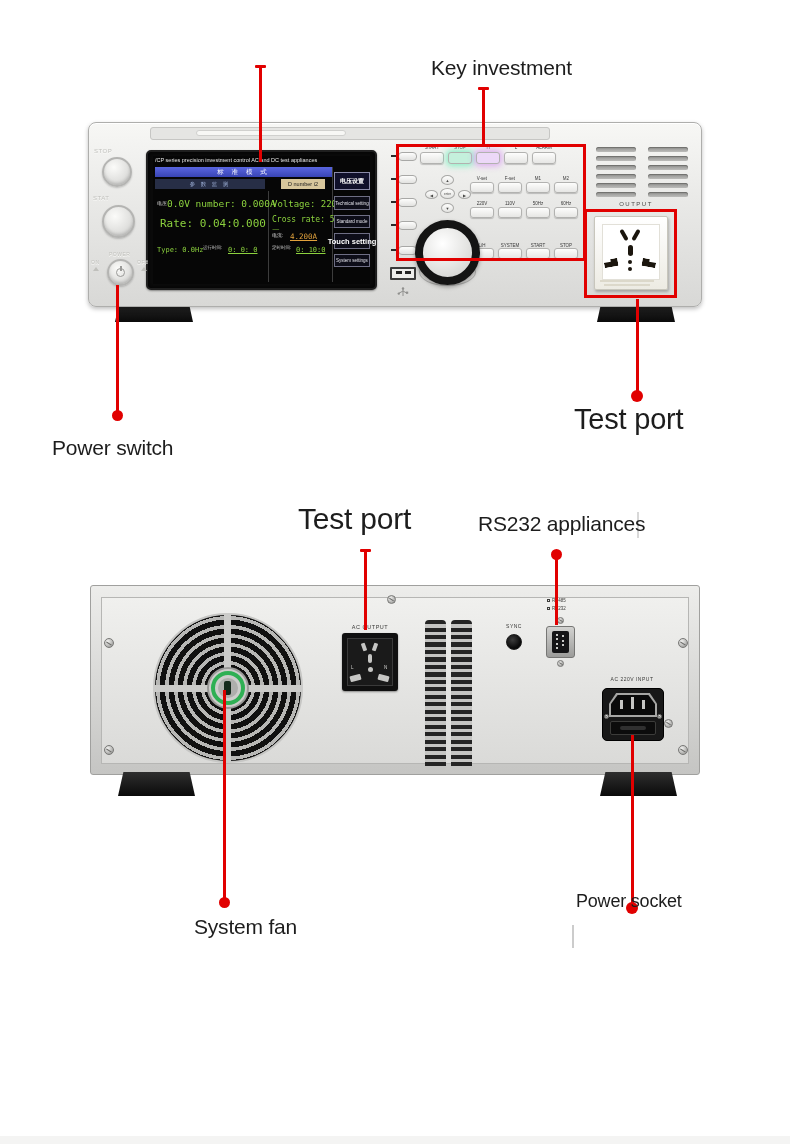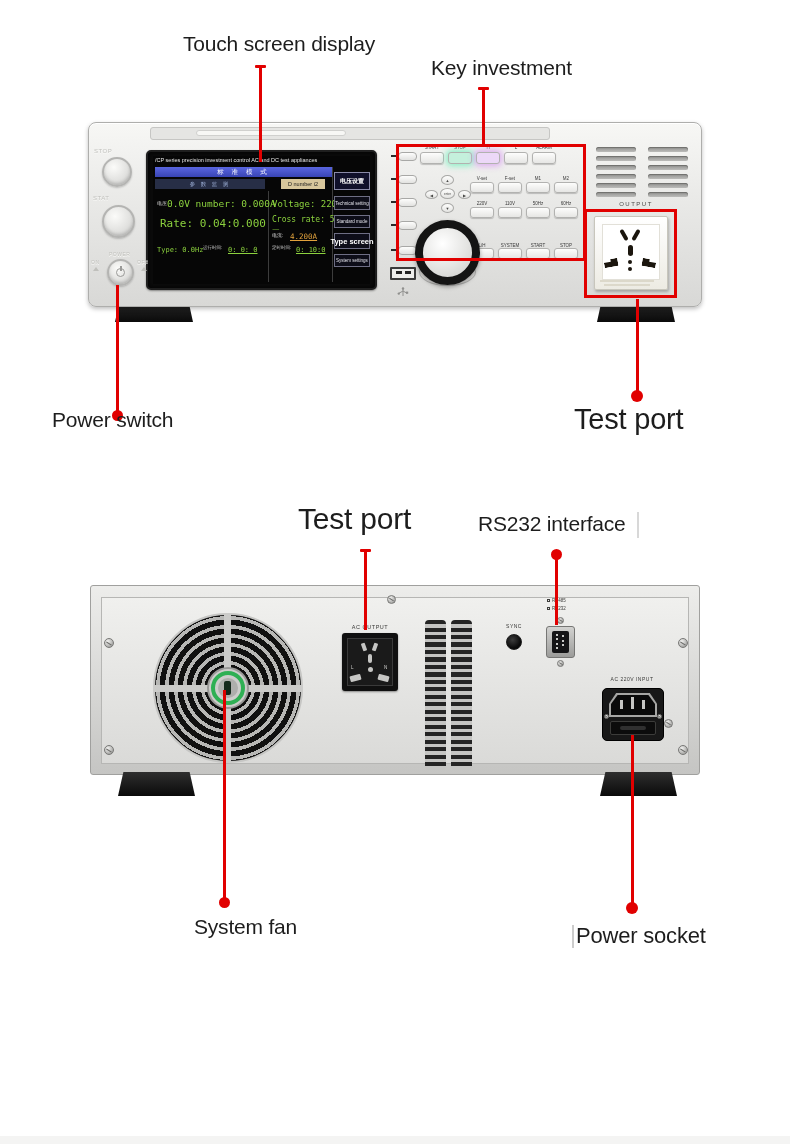--- a/index.html
+++ b/index.html
@@ -31,53 +31,52 @@
   .scrtxt{position:absolute;z-index:5;white-space:nowrap}
   .dimlab{color:#cfcfcf;font-size:4.5px;line-height:5px;word-break:break-all}
   .tri{position:absolute;width:0;height:0;border-left:3px solid transparent;border-right:3px solid transparent;border-bottom:4px solid #c0c0bc;z-index:3}
   .rearlab{position:absolute;font-size:5.5px;color:#3a3a38;text-align:center;letter-spacing:0.5px;z-index:4;white-space:nowrap}
 </style>
 </head>
 <body>
 
 <div class="stage">
 
-  <div class="lbl" style="left:183px;top:32px;font-size:21px">Touch screen display</div>
   <div class="rb" style="left:255px;top:65px"></div>
   <div class="rl" style="left:259px;top:65px;height:97px"></div>
 
   <div class="lbl" style="left:431px;top:56px;font-size:21px">Key investment</div>
   <div class="rb" style="left:478px;top:87px"></div>
   <div class="rl" style="left:482px;top:87px;height:57px"></div>
 
   <div class="rl" style="left:116px;top:285px;height:128px"></div>
   <div class="rd" style="left:112px;top:410px;width:11px;height:11px"></div>
-  <div class="lbl" style="left:52px;top:408px;font-size:21px">Power switch</div>
+  <div class="lbl" style="left:52px;top:436px;font-size:21px">Power switch</div>
 
   <div class="rl" style="left:636px;top:299px;height:94px"></div>
   <div class="rd" style="left:631px;top:390px;width:12px;height:12px"></div>
   <div class="lbl" style="left:574px;top:404px;font-size:29px">Test port</div>
 
   <div class="lbl" style="left:298px;top:502px;font-size:30px">Test port</div>
   <div class="rb" style="left:360px;top:549px"></div>
   <div class="rl" style="left:364px;top:549px;height:81px"></div>
 
-  <div class="lbl" style="left:478px;top:512px;font-size:21px">RS232 interface</div>
+  <div class="lbl" style="left:478px;top:512px;font-size:21px">RS232 appliances</div>
   <div class="abs" style="left:637px;top:512px;width:2px;height:26px;background:#d8d8d8;z-index:40"></div>
   <div class="rd" style="left:551px;top:549px;width:11px;height:11px"></div>
   <div class="rl" style="left:555px;top:557px;height:68px"></div>
 
   <div class="rl" style="left:223px;top:690px;height:212px"></div>
   <div class="rd" style="left:219px;top:897px;width:11px;height:11px"></div>
   <div class="lbl" style="left:194px;top:915px;font-size:21px">System fan</div>
 
   <div class="rl" style="left:631px;top:735px;height:172px"></div>
   <div class="rd" style="left:626px;top:902px;width:12px;height:12px"></div>
   <div class="abs" style="left:572px;top:925px;width:2px;height:23px;background:#cccccc;z-index:40"></div>
-  <div class="lbl" style="left:576px;top:924px;font-size:22px">Power socket</div>
+  <div class="lbl" style="left:576px;top:892px;font-size:18px">Power socket</div>
 
   <div>
     <div class="foot" style="left:115px;top:297px;width:78px;height:25px;z-index:0"></div>
     <div class="foot" style="left:597px;top:297px;width:78px;height:25px;z-index:0"></div>
 
     <div class="abs" style="left:88px;top:122px;width:614px;height:185px;border-radius:8px;background:linear-gradient(180deg,#f7f7f5 0%,#eaeae8 40%,#d8d8d6 100%);border:1px solid #aeaeac;box-shadow:inset 0 1px 0 #ffffff,0 2px 4px rgba(0,0,0,.25);z-index:1"></div>
     <div class="abs" style="left:150px;top:127px;width:400px;height:13px;background:#e5e5e3;border:1px solid #c6c6c4;border-radius:3px;z-index:2"></div>
     <div class="abs" style="left:196px;top:130px;width:150px;height:6px;background:#f7f7f5;border:1px solid #d0d0ce;border-radius:3px;z-index:2"></div>
 
     <div class="engr" style="left:94px;top:148px">STOP</div>
@@ -113,21 +112,21 @@
     <div class="scrtxt mono grn" style="left:272px;top:199px;font-size:9px">Voltage: 220.0V_</div>
     <div class="scrtxt mono grn" style="left:272px;top:215px;font-size:8px">Cross rate: 50.6HZ _</div>
     <div class="scrtxt dimlab" style="left:272px;top:233px;font-size:5px">电流:</div>
     <div class="scrtxt mono ul" style="left:290px;top:232px;font-size:7.5px;color:#e2a23c">4.200A</div>
     <div class="scrtxt dimlab" style="left:272px;top:245px;width:22px">定时时间:</div>
     <div class="scrtxt mono grn ul" style="left:296px;top:246px;font-size:7px">0: 10:0</div>
 
     <div class="mitem" style="top:172px;height:18px;font-size:6px;font-weight:bold;color:#fff;border-color:#8a8aa8;background:#10102a">电压设置</div>
     <div class="mitem" style="top:196px;height:14px">Technical setting</div>
     <div class="mitem" style="top:215px;height:13px">Standard mode</div>
-    <div class="mitem" style="top:233px;height:16px;font-size:7.5px;font-weight:bold;color:#fff;overflow:visible;white-space:nowrap">Type screen</div>
+    <div class="mitem" style="top:233px;height:16px;font-size:7.5px;font-weight:bold;color:#fff;overflow:visible;white-space:nowrap">Touch setting</div>
     <div class="mitem" style="top:254px;height:13px">System settings</div>
 
     <div class="sdash" style="top:155px"></div>
       <div class="softkey" style="top:152px"></div>
     <div class="sdash" style="top:178px"></div>
       <div class="softkey" style="top:175px"></div>
     <div class="sdash" style="top:201px"></div>
       <div class="softkey" style="top:198px"></div>
     <div class="sdash" style="top:224px"></div>
       <div class="softkey" style="top:221px"></div>

